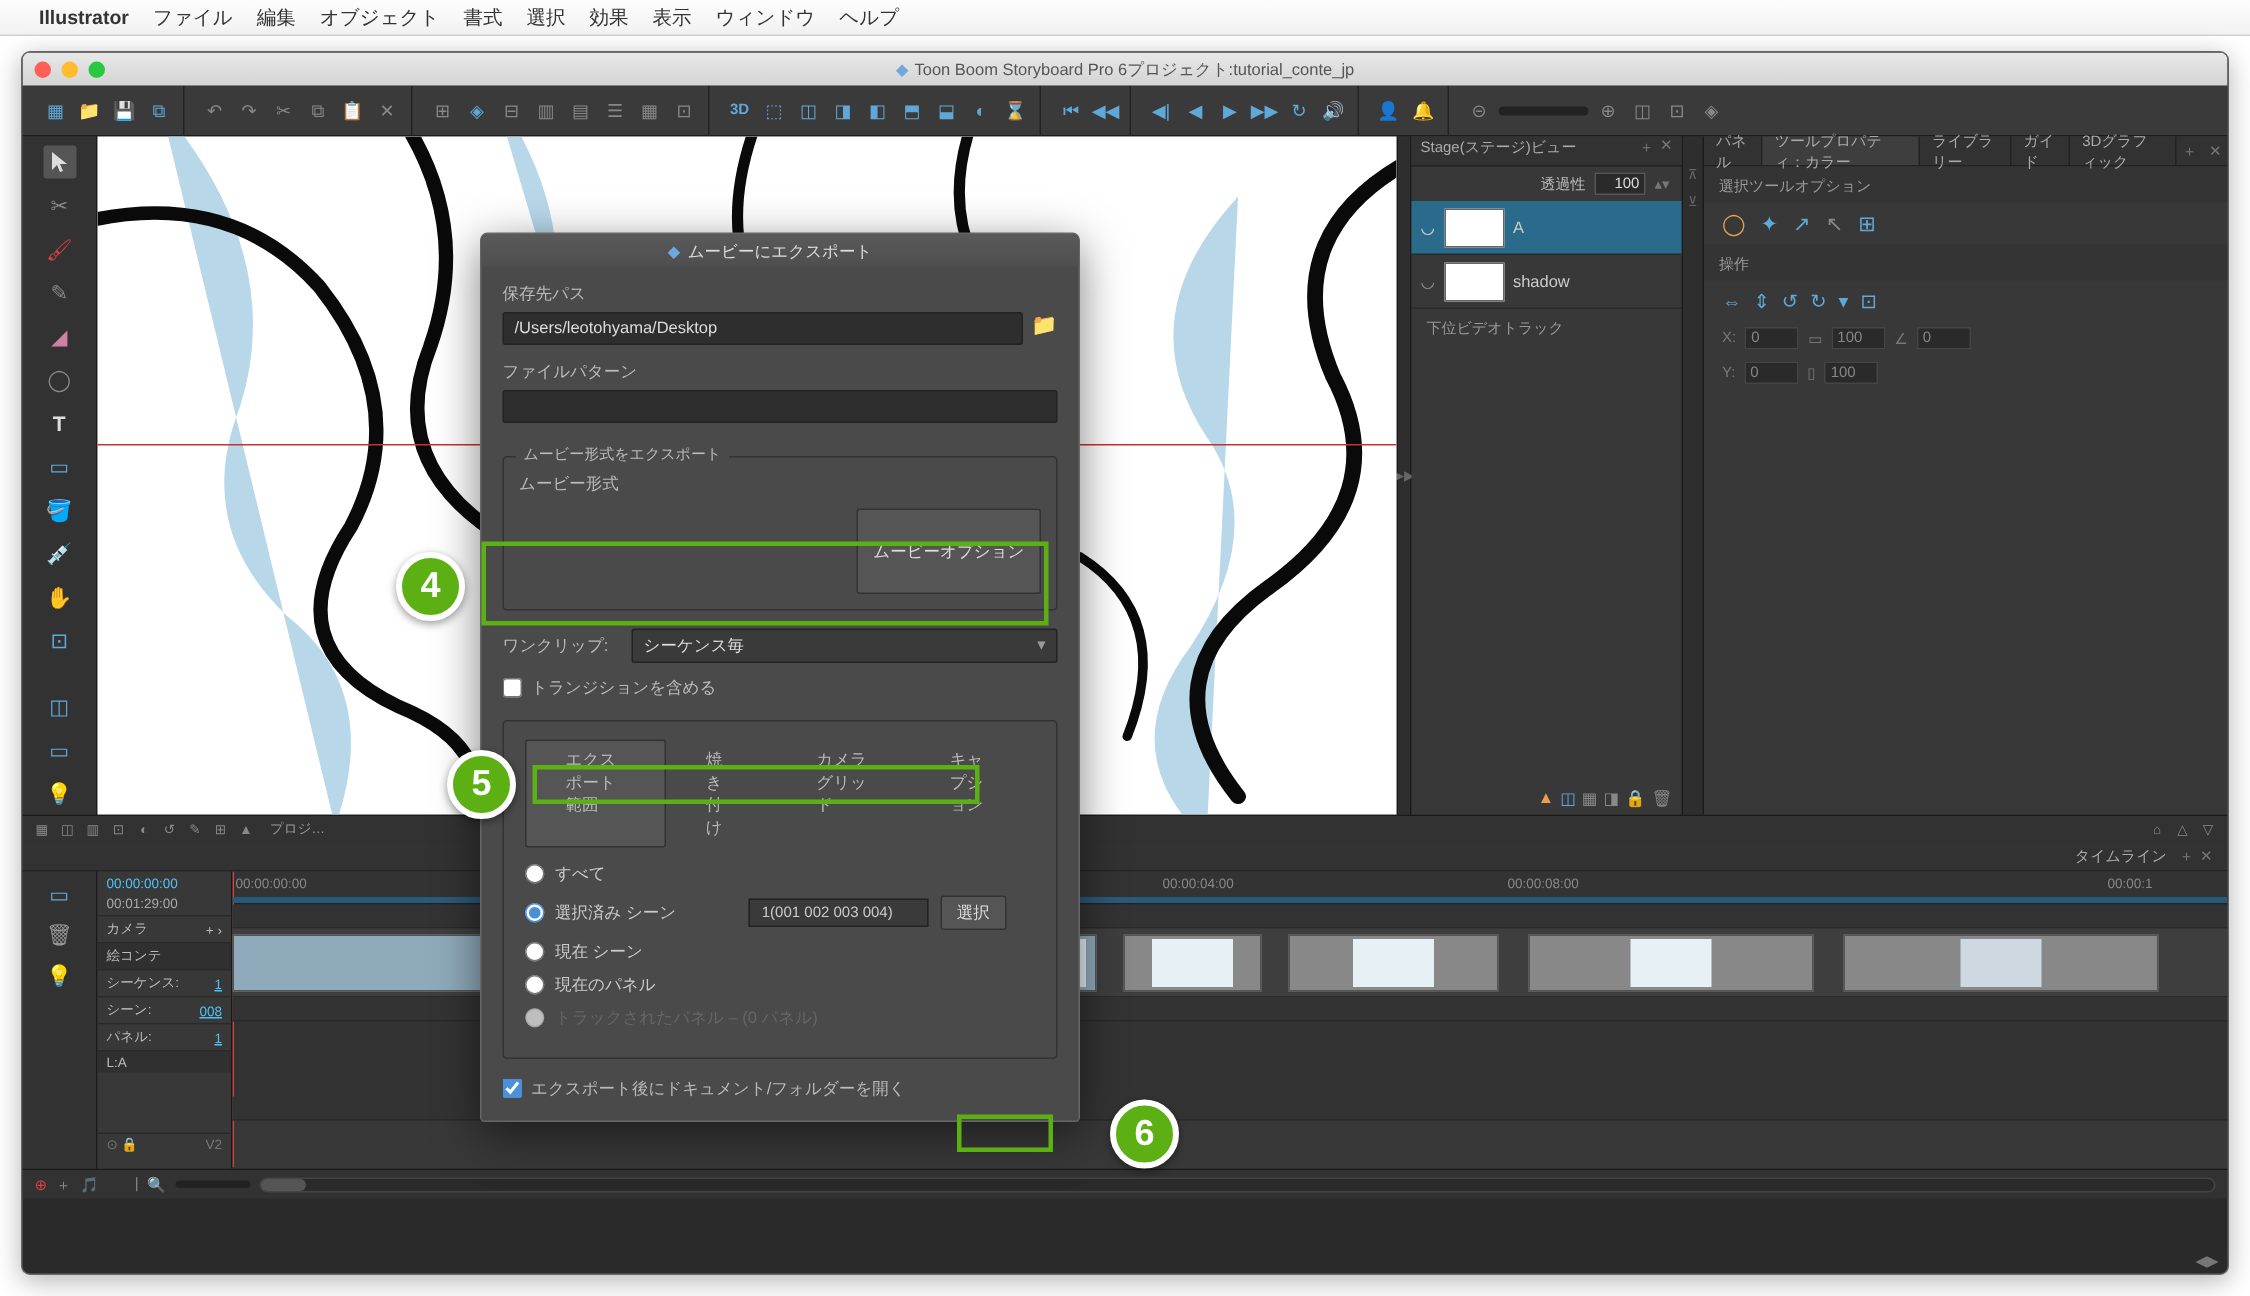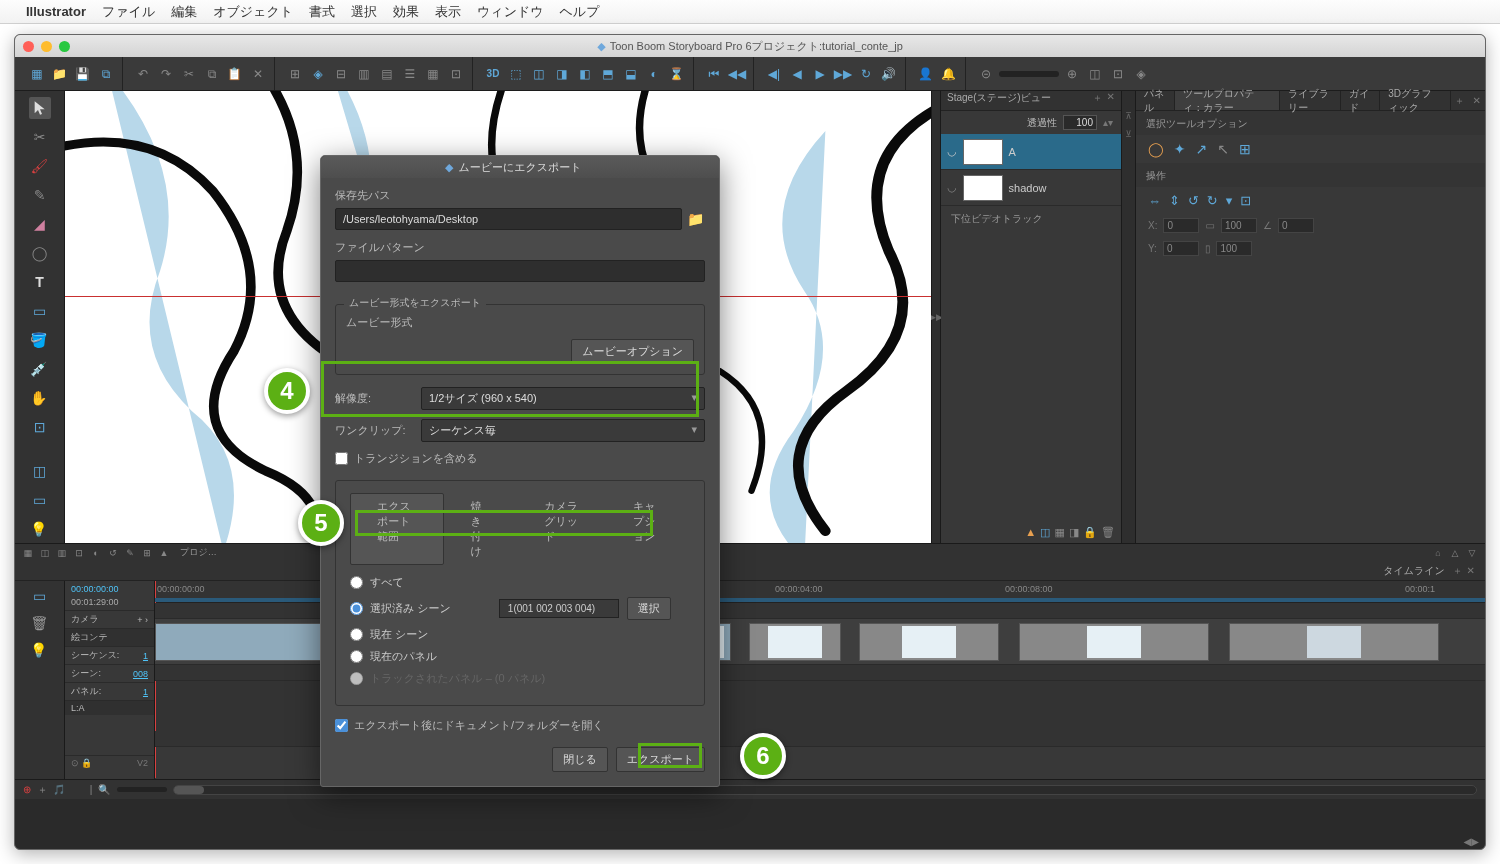--- a/index.html
+++ b/index.html
@@ -72,30 +72,30 @@
 .hscroll{flex:1;height:10px;background:#2a2a2a;border:1px solid #444;border-radius:5px;position:relative}
 .hscroll .thumb{position:absolute;left:0;top:0;bottom:0;width:30px;background:#555;border-radius:5px}
 
 
 .modal { position:absolute; top:120px; left:305px; width:400px; background:#4a4a4a; border:1px solid #666; border-radius:5px 5px 3px 3px; box-shadow:0 8px 30px rgba(0,0,0,.5); font-size:11px; color:#ccc; z-index:100; }
 .modal-title { height:22px; background:linear-gradient(#5a5a5a,#4e4e4e); border-radius:5px 5px 0 0; display:flex; align-items:center; justify-content:center; font-size:11px; color:#ddd; position:relative; }
 .modal-title .diamond{position:absolute;left:calc(50% - 75px)}
 .modal-body { padding:10px 14px 14px; }
 .m-label{font-size:11px;color:#bbb;margin-bottom:5px}
 .m-field{width:100%;background:#2e2e2e;border:1px solid #222;border-radius:2px;padding:4px 7px;font-size:11px;color:#ddd;margin-bottom:8px}
-.m-field-wrap{display:flex;align-items:center;gap:6px;margin-bottom:10px}
+.m-field-wrap{display:flex;align-items:flex-start;gap:6px;margin-bottom:10px}
 .m-field-wrap .m-field{flex:1;margin-bottom:0}
 .folder-icon{color:#e8a050;font-size:14px}
 .m-section{border:1px solid #333;border-radius:3px;padding:10px;margin-bottom:12px;position:relative;margin-top:14px}
 .m-section-title{position:absolute;top:-9px;left:8px;background:#4a4a4a;padding:0 5px;font-size:10px;color:#bbb}
 .m-row{display:flex;align-items:center;gap:10px;margin-bottom:9px}
 .m-row-label{width:76px;font-size:11px;color:#bbb}
 .m-select{flex:1;background:#3a3a3a;border:1px solid #222;border-radius:2px;padding:3px 7px;font-size:11px;color:#ddd;position:relative;cursor:pointer}
 .m-select::after{content:"▾";position:absolute;right:7px;color:#999}
-.m-btn{background:#555;border:1px solid #333;border-radius:2px;padding:4px 10px;font-size:11px;color:#ddd;cursor:pointer}
+.m-btn{background:#555;border:1px solid #333;border-radius:2px;padding:20px 10px;font-size:11px;color:#ddd;cursor:pointer}
 .m-check{display:flex;align-items:center;gap:6px;font-size:11px;color:#bbb}
 .m-check input{accent-color:#4a90d9}
 .m-tabs{display:flex;gap:0;margin-bottom:10px}
 .m-tab{padding:5px 26px;font-size:11px;color:#bbb;border:1px solid transparent;cursor:pointer}
 .m-tab.active{background:#555;border:1px solid #333;border-radius:2px}
 .m-radio{display:flex;align-items:center;gap:7px;font-size:11px;color:#ccc;margin-bottom:7px}
 .m-radio input{accent-color:#4a90d9}
 .m-radio.dis{color:#666}
 .scene-field{display:inline-block;background:#3a3a3a;border:1px solid #222;padding:3px 8px;margin-left:40px;font-size:10px;color:#ccc;min-width:120px}
 .modal-footer{display:flex;justify-content:flex-end;gap:8px;margin-top:14px}
@@ -446,24 +446,20 @@
         <div class="m-section-title">ムービー形式をエクスポート</div>
         <div class="m-row">
           <div class="m-row-label">ムービー形式</div>
         </div>
         <div class="m-row" style="justify-content:flex-end;margin-bottom:0">
           <button class="m-btn">ムービーオプション</button>
         </div>
       </div>
 
       <div class="m-row">
-        <div class="m-row-label">解像度:</div>
-        <div class="m-select">1/2サイズ (960 x 540)</div>
-      </div>
-      <div class="m-row">
         <div class="m-row-label">ワンクリップ:</div>
         <div class="m-select">シーケンス毎</div>
       </div>
       <label class="m-check">
         <input type="checkbox" style="">
         <span>トランジションを含める</span>
       </label>
 
       <div class="m-section" style="padding:12px 14px">
         <div class="m-tabs">
@@ -496,24 +492,20 @@
             <input type="radio" name="r" disabled="" style="">
             <span>トラックされたパネル – (0 パネル)</span>
           </label>
       </div>
 
       <label class="m-check">
         <input type="checkbox" checked="" style="">
         <span>エクスポート後にドキュメント/フォルダーを開く</span>
       </label>
 
-      <div class="modal-footer">
-        <button class="m-btn">閉じる</button>
-        <button class="m-btn">エクスポート</button>
-      </div>
     </div>
   </div>
 
 </div>
 
 <div class="hilite" style="top:361px;left:321px;width:378px;height:56px"></div>
 <div class="badge" style="top:368px;left:264px">
     <span>4</span>
   </div>
 

